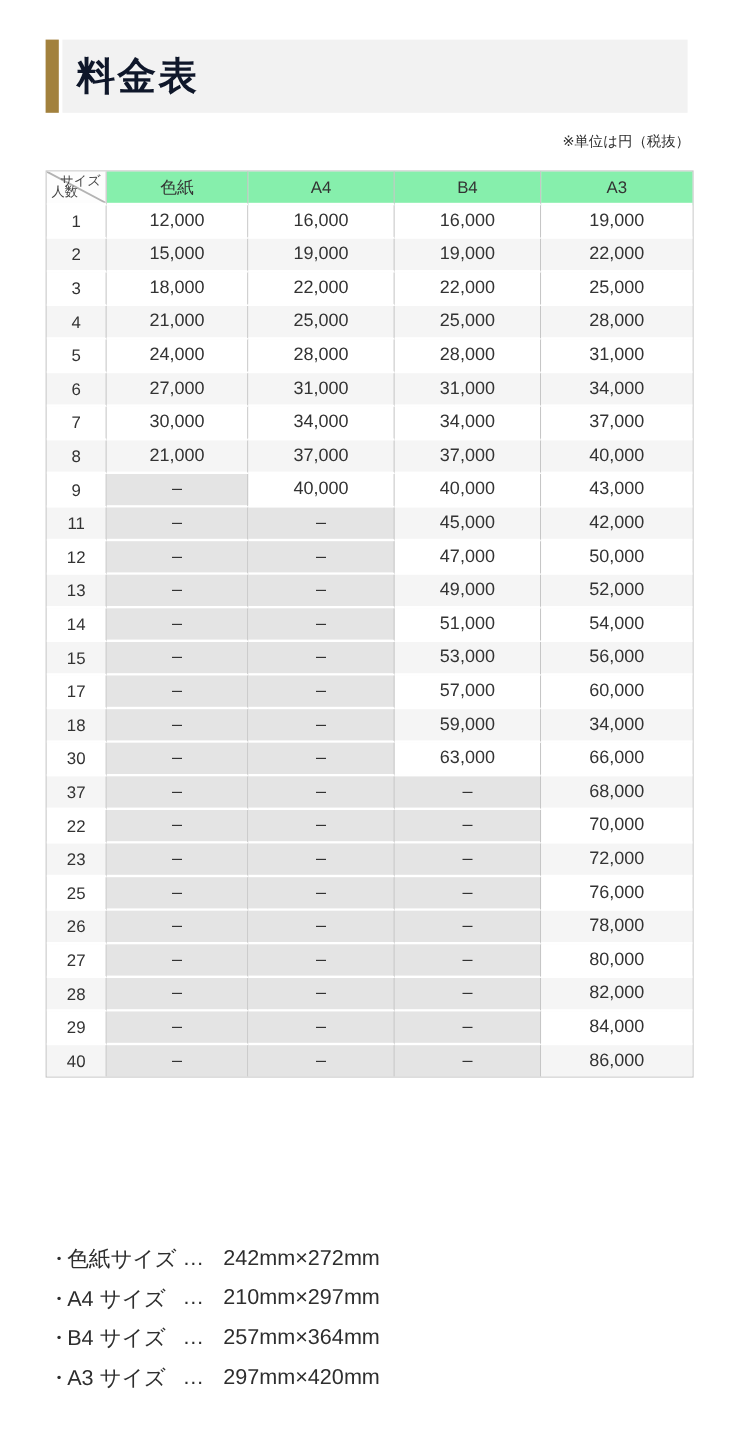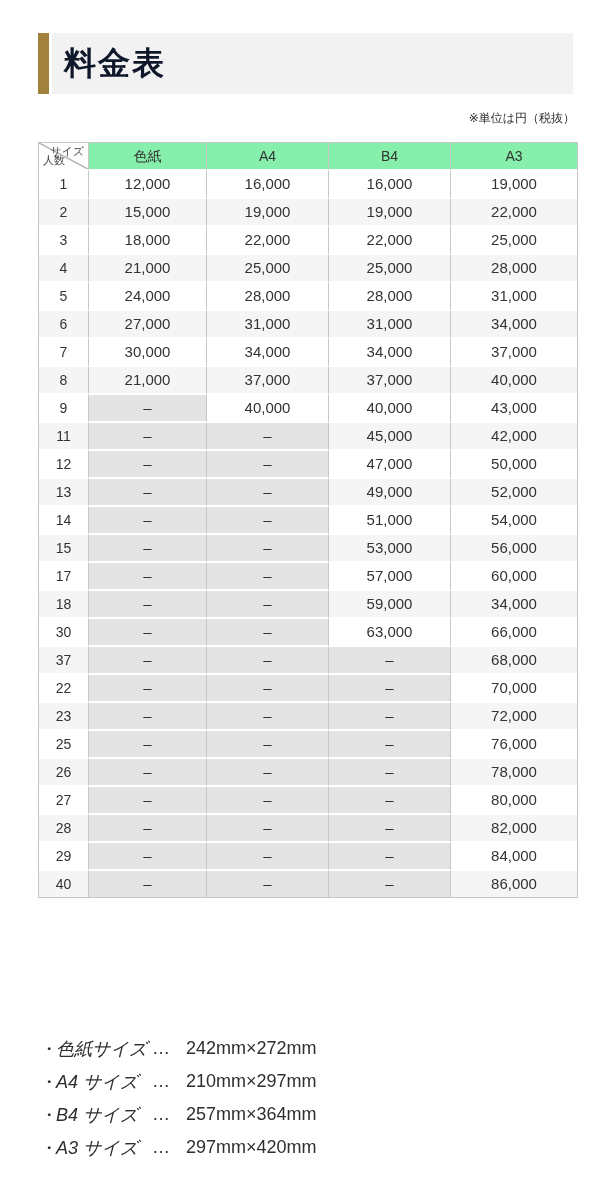--- a/index.html
+++ b/index.html
@@ -79,21 +79,21 @@
 
   
   .size-notes {
     position:absolute; left:40px; top:1032px;
     list-style:none; font-size:18px; color:#2e2e2e;
   }
   .size-notes li {
     display:flex; align-items:center; height:33px;
   }
   .size-notes .bullet { width:16px; }
-  .size-notes .lbl { width:96px;font-style:italic; }
+  .size-notes .lbl { width:96px; }
   .size-notes .dots { width:34px; letter-spacing:1px; }
   .size-notes .dim { }
 </style>
 </head>
 <body>
 
 <div class="page">
 
   <div class="title-block">
     <div class="title-accent"></div>

